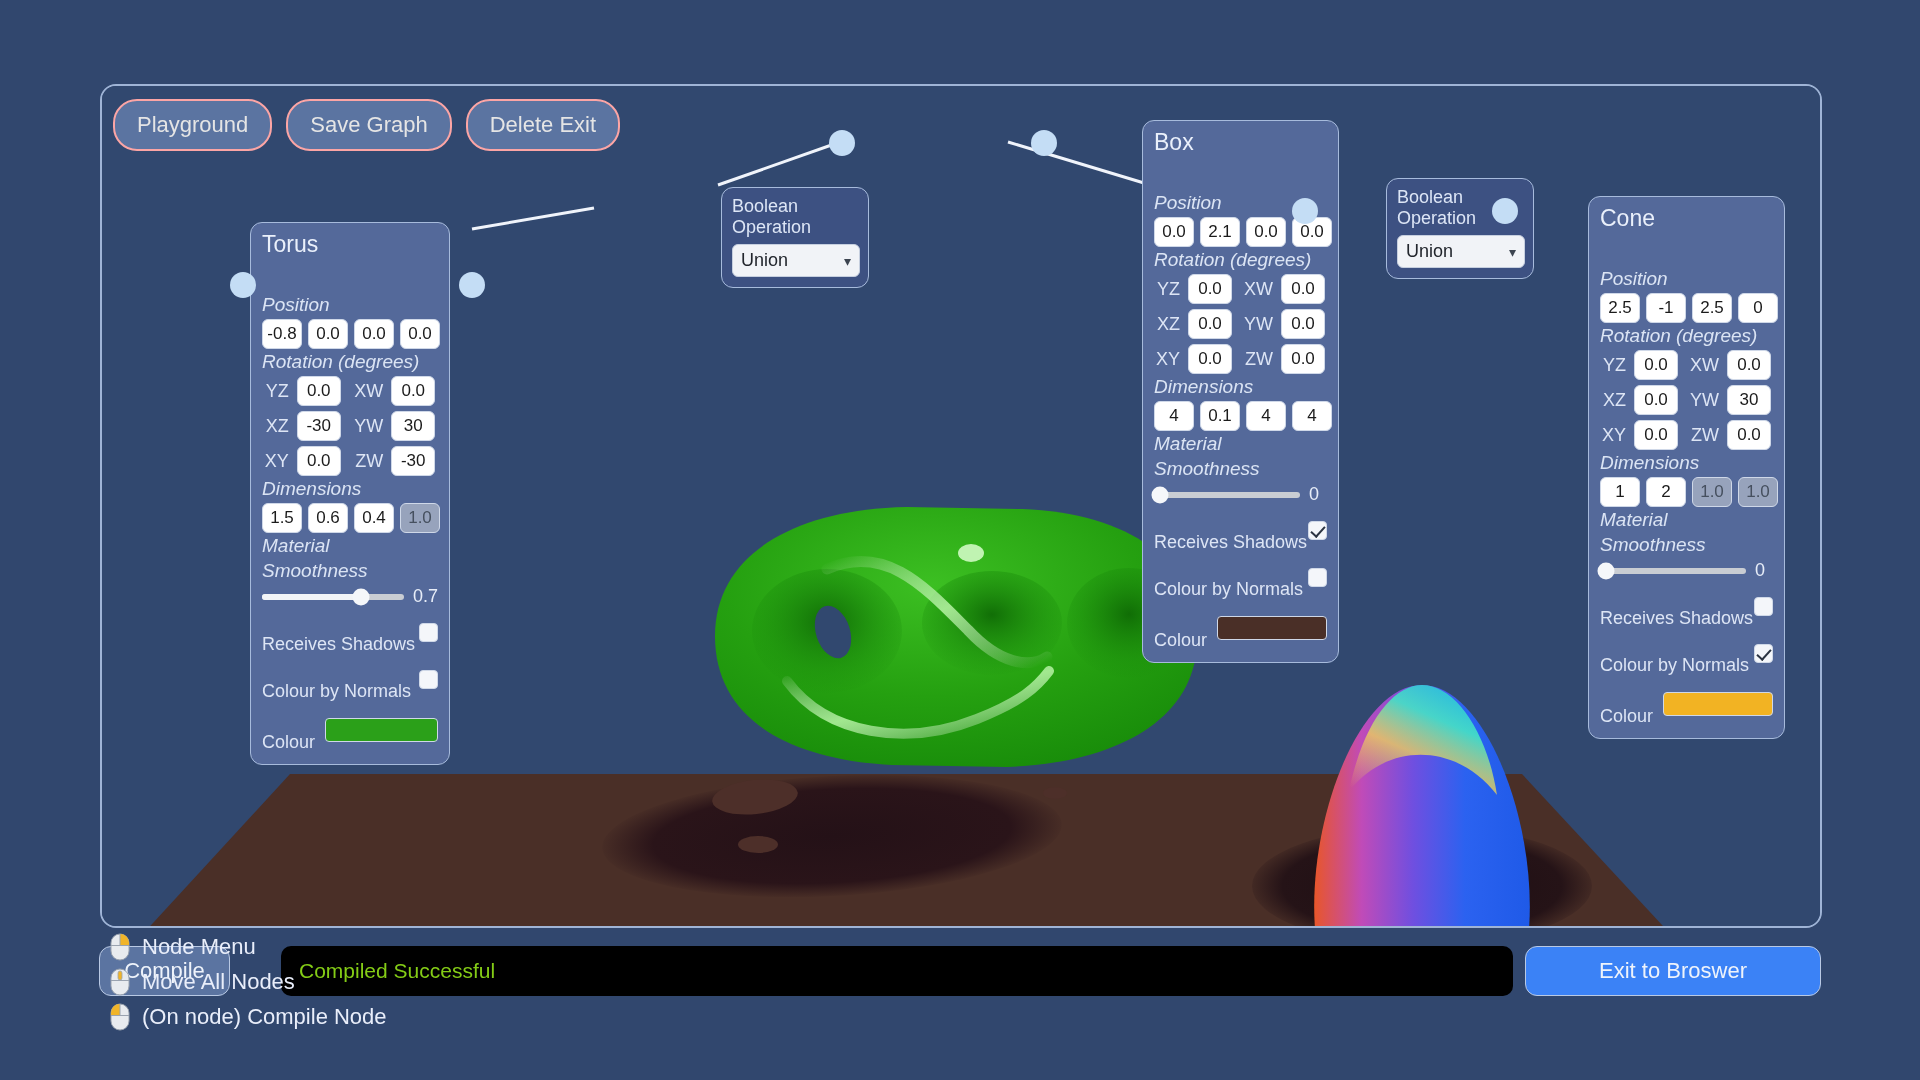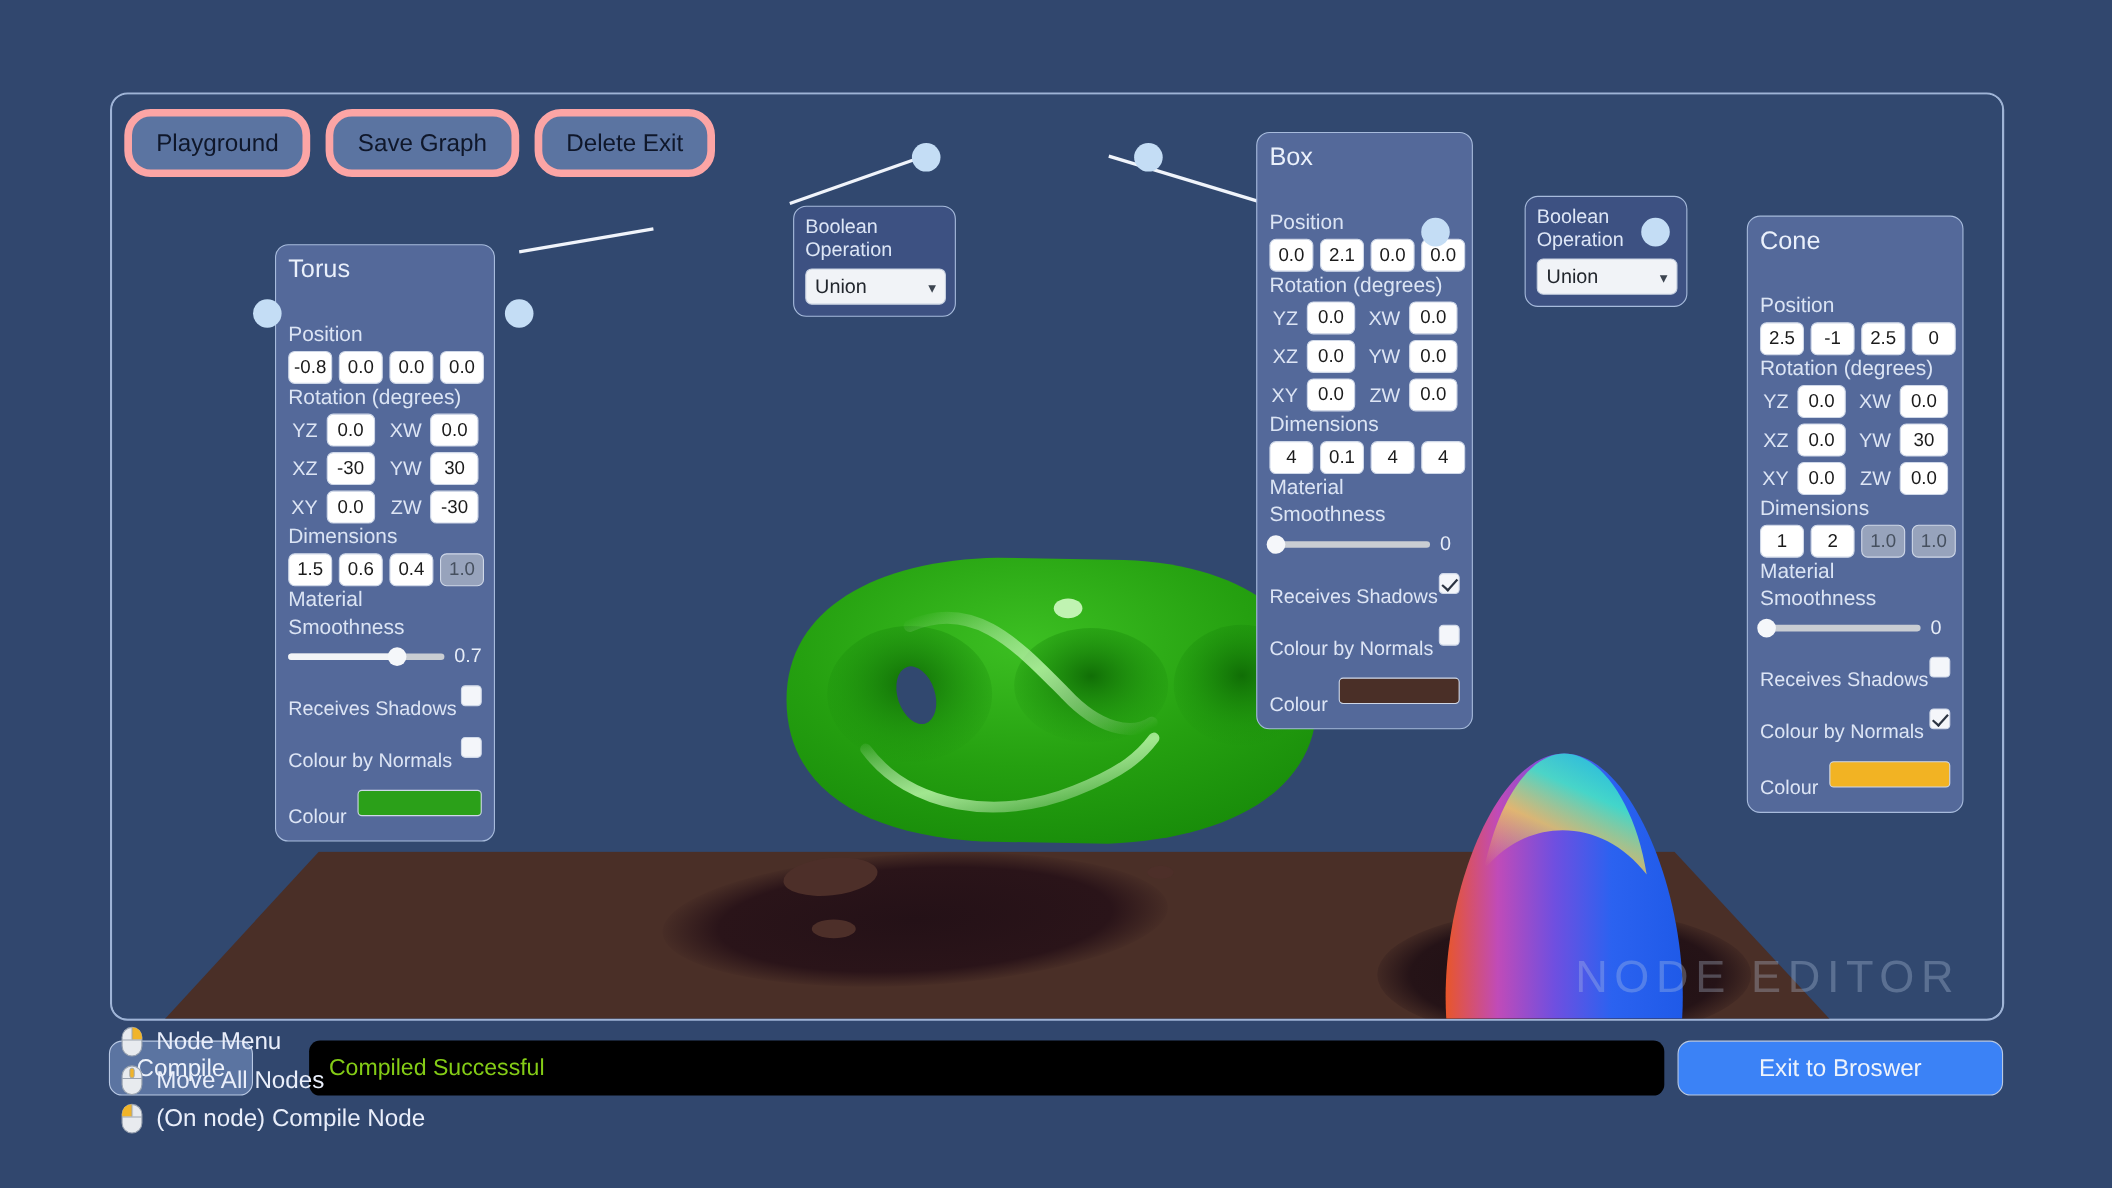--- a/index.html
+++ b/index.html
@@ -71,42 +71,42 @@
     font-size: 41px; letter-spacing: 6px;
     color: rgba(190,205,230,0.30);
     font-family: "Liberation Sans", sans-serif;
     user-select: none;
   }
 
   
   .toolbar { position: absolute; left: 113px; top: 99px; display: flex; gap: 14px; z-index: 30; }
   .tb-btn {
     background: #5b74a1;
-    border: 7px solid #fca5a5;
+    border: 2px solid #fca5a5;
     border-radius: 24px;
-    color: #0f172a;
+    color: #e5e5e5;
     font-size: 22px;
     padding: 11px 22px;
     cursor: pointer;
     white-space: nowrap;
   }
 
   
   .node {
     position: absolute;
     background: #54699a;
     border: 1px solid #a7bbdc;
     border-radius: 12px;
     color: #e5ecf8;
     z-index: 20;
     padding: 8px 11px 11px 11px;
   }
   .node-title { font-size: 23px; margin-bottom: 6px; color: #eaf0fb; }
   .node-spacer { height: 28px; }
-  .sec-label { font-size: 19px; color: #dbe4f4; margin: 2px 0 3px 0; }
+  .sec-label { font-size: 19px; color: #dbe4f4; margin: 2px 0 3px 0; font-style: italic; }
   .row { display: flex; gap: 6px; align-items: center; }
   .num {
     background: #ffffff; border: 1px solid #cfd8e8; border-radius: 6px;
     color: #1b1b1b; font-size: 17px; text-align: center;
     padding: 4px 0; min-width: 40px; cursor: text;
   }
   .num.disabled { background: #97a3bc; color: #46505f; }
   .rot-grid { display: grid; grid-template-columns: auto auto auto auto; gap: 5px 8px; align-items: center; }
   .rot-lbl { font-size: 18px; color: #dde5f5; text-align: right; }
   .slider-row { display: flex; align-items: center; gap: 9px; margin: 4px 0 2px 0; }
@@ -245,21 +245,20 @@
               <stop offset="100%" stop-color="#27c9dd" stop-opacity="0.85"></stop>
             </linearGradient>
           </defs>
           <path d="M 18 258 C 10 150, 62 14, 125 14 C 188 14, 240 150, 232 258
                    C 200 270, 50 270, 18 258 Z" fill="url(#gConeH)"></path>
           <path d="M 52 120 C 66 52, 96 14, 125 14 C 158 14, 190 60, 200 124
                    C 160 72, 92 70, 52 120 Z" fill="url(#gConeTop)"></path>
         </svg>
       </div>
 
-      <div class="watermark">NODE EDITOR</div>
     </div>
 
     <svg class="wires" width="1722" height="844">
 
       <line x1="370" y1="143" x2="492" y2="122" stroke="#f0f4fb" stroke-width="3"></line>
 
       <line x1="616" y1="99" x2="738" y2="56" stroke="#f0f4fb" stroke-width="3"></line>
 
       <line x1="906" y1="56" x2="1042" y2="97" stroke="#f0f4fb" stroke-width="3"></line>
 

